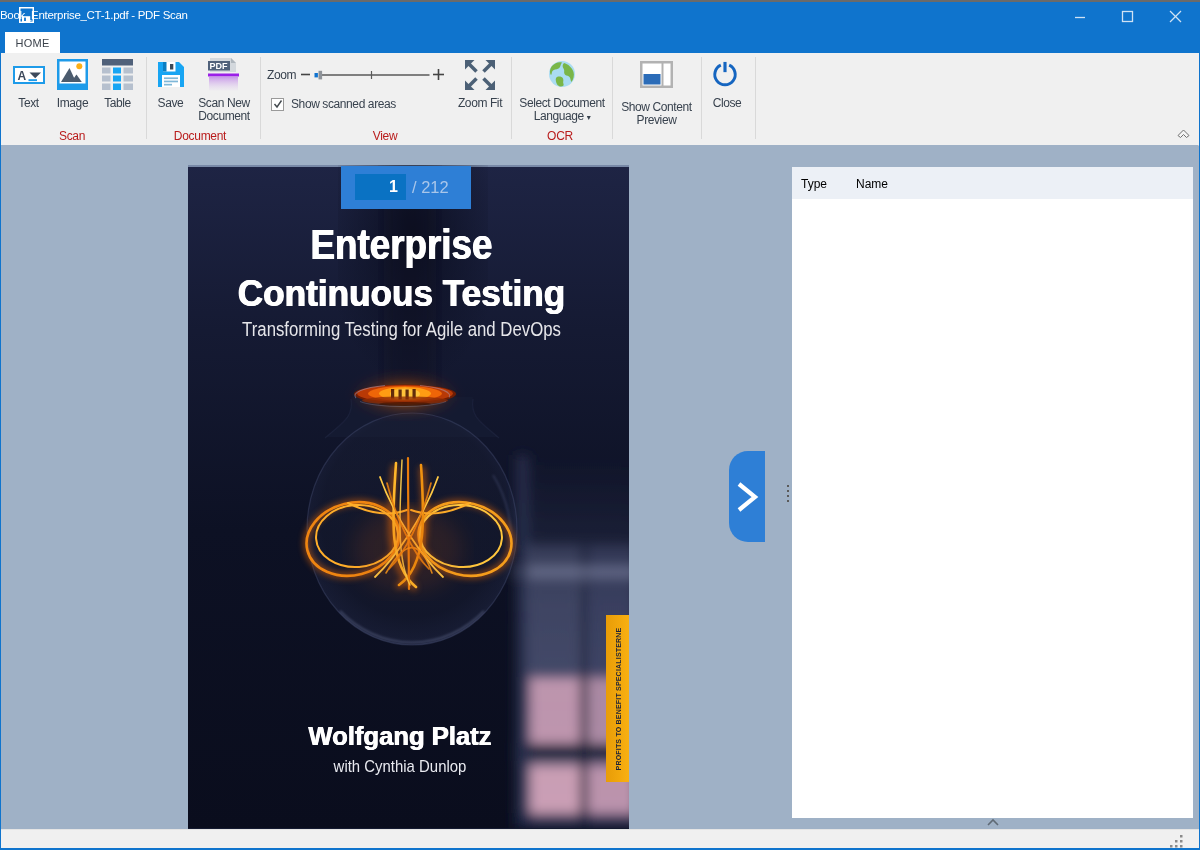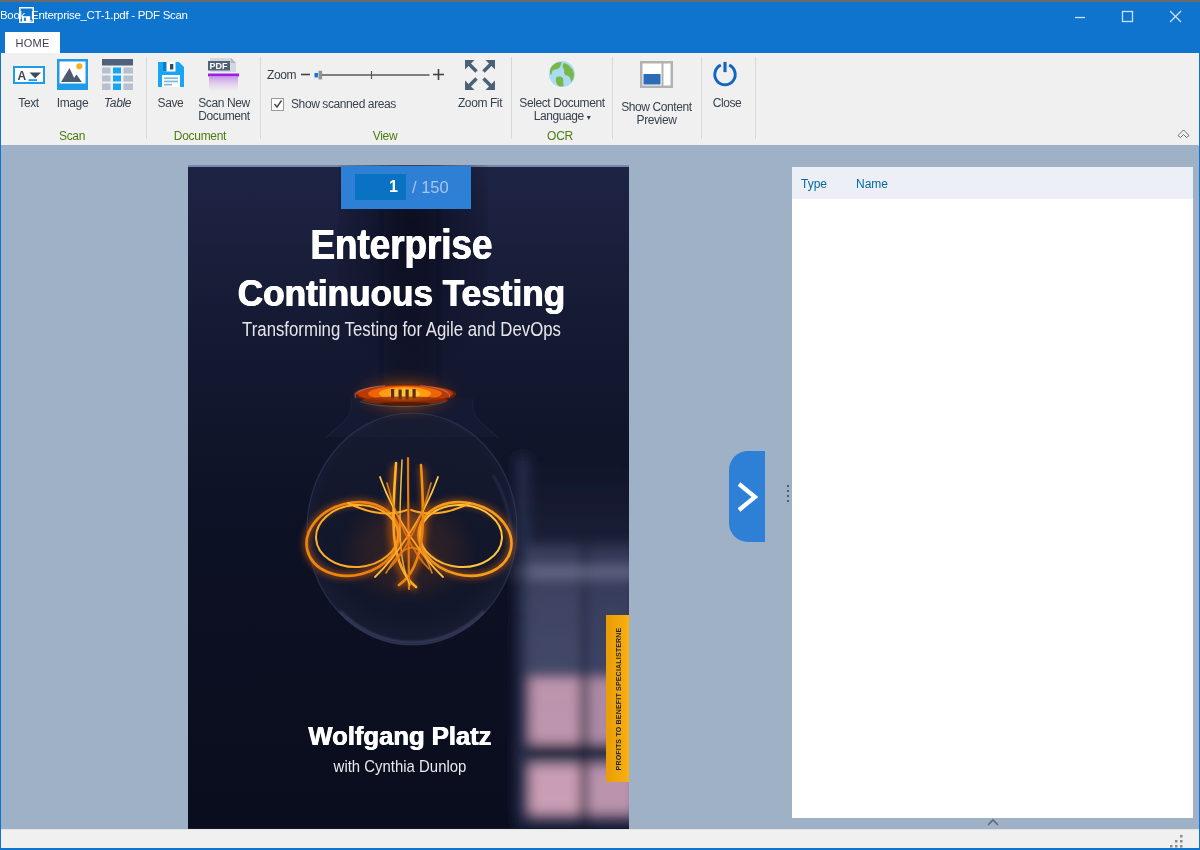--- a/index.html
+++ b/index.html
@@ -7,31 +7,31 @@
   .abs{position:absolute;}
   #win{position:relative;width:1200px;height:850px;background:#9fb1c6;}
   
   #titlebar{left:0;top:0;width:1200px;height:53px;background:#0f74cd;}
   #topline{left:0;top:0;width:1200px;height:2px;background:#6a6a6a;}
   #title{left:0;top:9px;width:1200px;text-align:left;color:#fff;font-size:11.5px;letter-spacing:-0.3px;}
   #hometab{left:5px;top:32px;width:55px;height:21px;background:#ffffff;color:#3c434c;font-size:11px;text-align:center;line-height:23px;letter-spacing:0.3px;}
   
   #ribbon{left:0;top:53px;width:1200px;height:92px;background:#f0f0f0;border-bottom:1px solid #d1cfcd;}
   .rlabel{position:absolute;font-size:12px;letter-spacing:-0.4px;color:#38424e;text-align:center;line-height:13px;}
-  .glabel{position:absolute;top:76px;font-size:12px;letter-spacing:-0.3px;color:#4d7c0f;text-align:center;}
+  .glabel{position:absolute;top:76px;font-size:12px;letter-spacing:-0.3px;color:#b91c1c;text-align:center;}
   .gsep{position:absolute;top:4px;height:82px;width:1px;background:#d9d9d9;}
   
   #canvas{left:1px;top:145px;width:1197px;height:684px;background:#9fb1c6;}
   
   #statusbar{left:1px;top:829px;width:1198px;height:19px;background:#f0f0f0;border-top:1px solid #e4e4e4;}
   #winborder{left:0;top:2px;width:1198px;height:846px;border-left:1px solid #0f74cd;border-right:2px solid #0f74cd;border-bottom:2px solid #0f74cd;border-top:none;pointer-events:none;}
   
   #panel{left:792px;top:167px;width:401px;height:651px;background:#fff;}
   #panelhdr{left:0;top:0;width:401px;height:32px;background:#ecf0f6;}
-  #panelhdr span{position:absolute;top:10px;font-size:12px;color:#0369a1;}
+  #panelhdr span{position:absolute;top:10px;font-size:12px;color:#000000;}
   
   #book{left:173px;top:165px;width:441px;height:829px;background:#141a30;overflow:hidden;margin-left:15px;}
   
   #pageind{left:341px;top:166px;width:130px;height:43px;background:#2e7fd6;}
   #pageinner{left:14px;top:8px;width:51px;height:26px;background:#0a72c3;color:#fff;font-size:16px;font-weight:bold;text-align:right;line-height:26px;padding-right:8px;box-sizing:border-box;}
   #pagetot{left:71px;top:8px;color:#a9c6ea;font-size:16.5px;line-height:26px;}
   
   #expbtn{left:729px;top:451px;width:36px;height:91px;background:#2e7fd6;border-radius:19px 0 0 19px;}
 </style>
 </head>
@@ -97,21 +97,21 @@
           <rect x="21.5" y="16.5" width="9.5" height="6"></rect>
         <rect x="0" y="24.5" width="8.5" height="6.5"></rect>
           <rect x="21.5" y="24.5" width="9.5" height="6.5"></rect>
       </g>
       <g fill="#18a5f3">
         <rect x="11" y="8.5" width="8" height="6"></rect>
         <rect x="11" y="16.5" width="8" height="6"></rect>
         <rect x="11" y="24.5" width="8" height="6.5"></rect>
       </g>
     </svg>
-    <div class="rlabel" style="left:97px;top:43.5px;width:41px;font-style:italic;">Table</div>
+    <div class="rlabel" style="left:97px;top:43.5px;width:41px;">Table</div>
 
     <svg class="abs" style="left:158px;top:9px" width="26" height="25" viewBox="0 0 26 25">
       <path d="M0,0 L21,0 L26,5 L26,25 L0,25 Z" fill="#18a5f3"></path>
       <rect x="5" y="0" width="12.5" height="9.5" fill="#fff"></rect>
       <rect x="5" y="0" width="3.5" height="9.5" fill="#0c7ec2"></rect>
       <rect x="12" y="2" width="3.3" height="5.5" fill="#3c4a58"></rect>
       <rect x="4" y="13" width="18" height="12" fill="#fff"></rect>
       <g fill="#7fb7d8">
         <rect x="6" y="15.4" width="14" height="1.7"></rect>
         <rect x="6" y="18.6" width="14" height="1.7"></rect>
@@ -327,21 +327,21 @@
     <div class="abs" style="left:0;top:558px;width:424px;text-align:center;color:#fff;font-weight:bold;font-size:26px;line-height:1;transform:scaleX(0.985);text-shadow:0.4px 0 0 #fff,-0.4px 0 0 #fff;">Wolfgang Platz</div>
     <div class="abs" style="left:0;top:593px;width:424px;text-align:center;color:#e9eaf0;font-size:17px;line-height:1;transform:scaleX(0.878);">with Cynthia Dunlop</div>
 
     <div class="abs" style="left:418px;top:450px;width:23px;height:167px;background:linear-gradient(90deg,#e89c07,#f9b011);">
       <div style="position:absolute;left:50%;top:50%;transform:translate(-50%,-50%) rotate(-90deg);white-space:nowrap;font-size:7px;font-weight:bold;color:#1c2238;letter-spacing:0.2px;">PROFITS TO BENEFIT SPECIALISTERNE</div>
     </div>
   </div>
 
   <div class="abs" id="pageind">
     <div class="abs" id="pageinner">1</div>
-    <div class="abs" id="pagetot">/ 150</div>
+    <div class="abs" id="pagetot">/ 212</div>
   </div>
 
   <div class="abs" id="panel">
     <div class="abs" id="panelhdr">
       <span style="left:9px;">Type</span>
       <span style="left:64px;">Name</span>
     </div>
   </div>
 
   <svg class="abs" style="left:785px;top:484px" width="6" height="22" viewBox="0 0 6 22">

